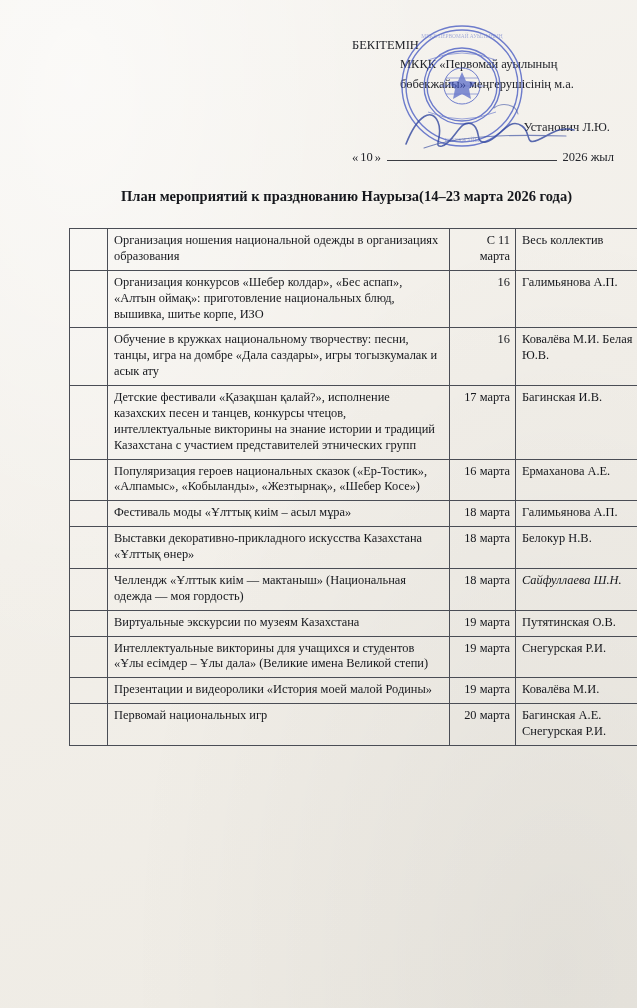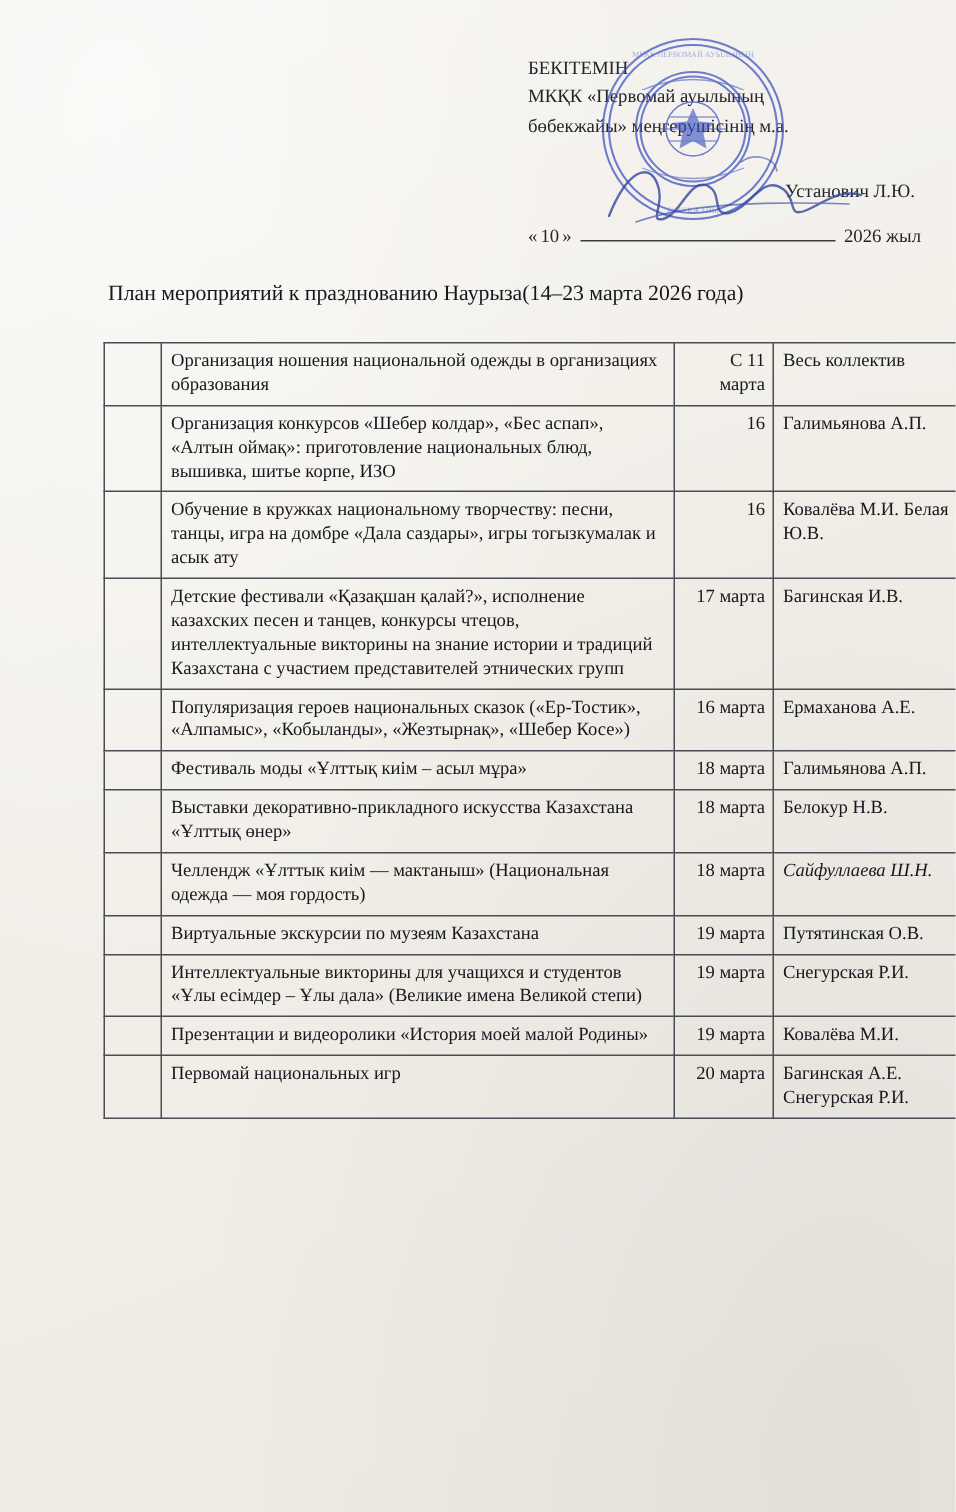--- a/index.html
+++ b/index.html
@@ -39,20 +39,21 @@
     width: 262px;
     font-size: 12.5px;
     line-height: 1.55;
     color: #23252b;
   }
   .approval .line {
     white-space: nowrap;
   }
   .approval .line.wrap {
     white-space: normal;
+    margin-left: 48px;
   }
   .approval .sign-name {
     text-align: right;
     padding-right: 4px;
     margin-top: 24px;
   }
   .approval .date-line {
     margin-top: 10px;
     display: flex;
     align-items: baseline;
@@ -86,22 +87,22 @@
     opacity: 0.8;
   }
 
   
   .doc-title {
     position: absolute;
     left: 72px;
     top: 188px;
     width: 500px;
     font-size: 14.5px;
-    font-weight: normal;
-    text-align: left;
+    font-weight: bold;
+    text-align: right;
     color: #15171c;
   }
 
   
   .tbl-wrap {
     position: absolute;
     left: 54px;
     top: 228px;
     width: 529px;
   }

